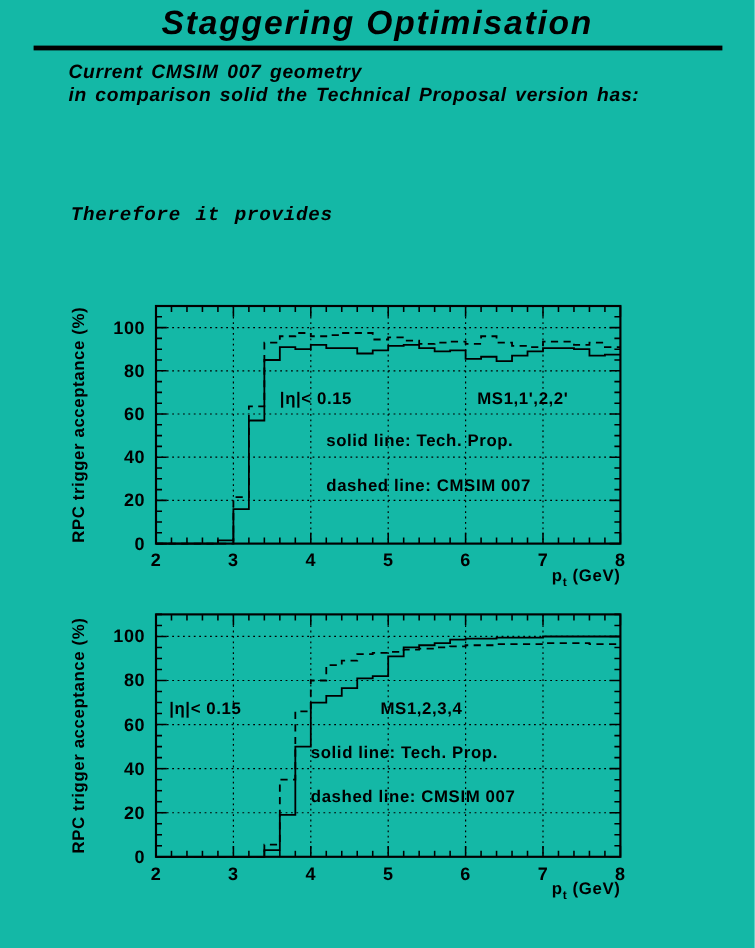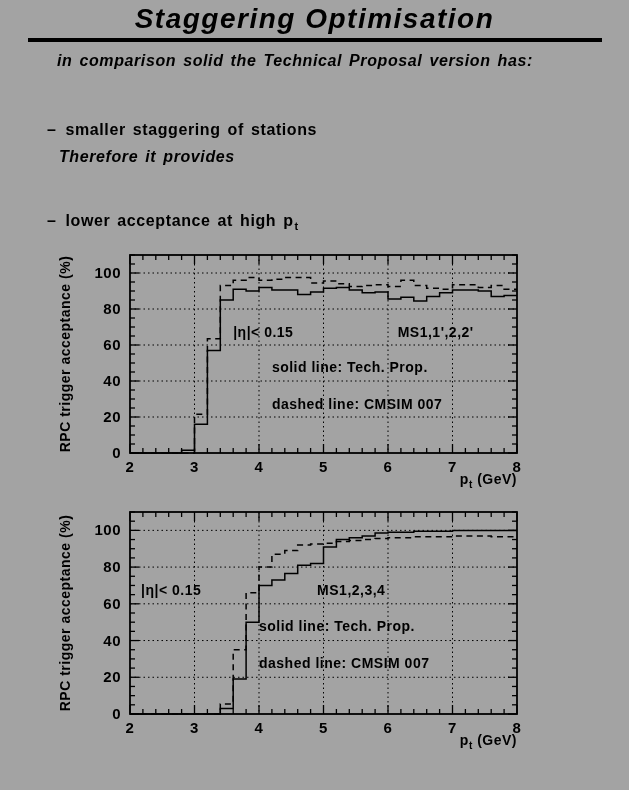--- a/index.html
+++ b/index.html
@@ -1,30 +1,30 @@
 <!DOCTYPE html>
 <html><head>
 <meta charset="utf-8">
 <style>
   html,body{margin:0;padding:0;background:#ffffff;}
   .page{
-    position:relative;width:629px;height:790px;background:#a3a3a3;color:#000;
+    position:relative;width:629px;height:790px;background:#14b8a6;color:#000;
     font-family:"Liberation Sans",sans-serif;overflow:hidden;
   }
   .title{
     position:absolute;top:3px;left:0;width:629px;text-align:center;
     font-size:28px;font-weight:bold;font-style:italic;letter-spacing:1.5px;
   }
   .rule{position:absolute;top:38px;left:28px;width:574px;height:4px;background:#000;}
   .txt{position:absolute;font-size:16px;font-weight:bold;letter-spacing:0.6px;word-spacing:2px;white-space:nowrap;}
   .it{font-style:italic;}
   .intro{top:51px;left:57px;line-height:19px;}
   .b1{top:94px;left:47px;}
   .b2{top:121px;left:47px;}
-  .heading{top:148px;left:59px;}
+  .heading{top:170px;left:59px;font-family:Liberation Mono, monospace;}
   .pb1{top:184px;left:47px;}
   .pb2{top:212px;left:47px;}
   .footer{top:756px;left:45px;}
   .marker{display:inline-block;margin-right:9px;}
   .sub-t{font-size:11px;vertical-align:-4px;margin-left:1px;}
   svg.chart{position:absolute;left:40px;}
   #chart-top{top:248px;}
   #chart-bottom{top:505px;}
   svg.chart text{font-family:"Liberation Sans",sans-serif;font-weight:bold;fill:#000;}
   .frame{fill:none;stroke:#000;stroke-width:1.8;}
@@ -41,32 +41,27 @@
 </style>
 </head>
 <body>
 
 <div class="page">
 
   <div class="title">Staggering Optimisation</div>
   <div class="rule"></div>
 
   <div class="txt it intro">
+    <div>Current CMSIM 007 geometry</div>
     <div>in comparison solid the Technical Proposal version has:</div>
   </div>
 
-  <div class="txt b2">
-    <span class="marker">–</span><span>smaller staggering of stations</span>
-  </div>
 
   <div class="txt it heading">Therefore it provides</div>
 
-  <div class="txt pb2">
-    <span class="marker">–</span><span>lower acceptance at high p</span><span class="sub-t">t</span>
-  </div>
 
   <svg id="chart-top" class="chart" width="589" height="246">
       <line x1="154.5" y1="7" x2="154.5" y2="205" class="grid"></line>
       <line x1="219" y1="7" x2="219" y2="205" class="grid"></line>
       <line x1="283.5" y1="7" x2="283.5" y2="205" class="grid"></line>
       <line x1="348" y1="7" x2="348" y2="205" class="grid"></line>
       <line x1="412.5" y1="7" x2="412.5" y2="205" class="grid"></line>
       <line x1="90" y1="169" x2="477" y2="169" class="grid"></line>
       <line x1="90" y1="133" x2="477" y2="133" class="grid"></line>
       <line x1="90" y1="97.00000000000001" x2="477" y2="97.00000000000001" class="grid"></line>

